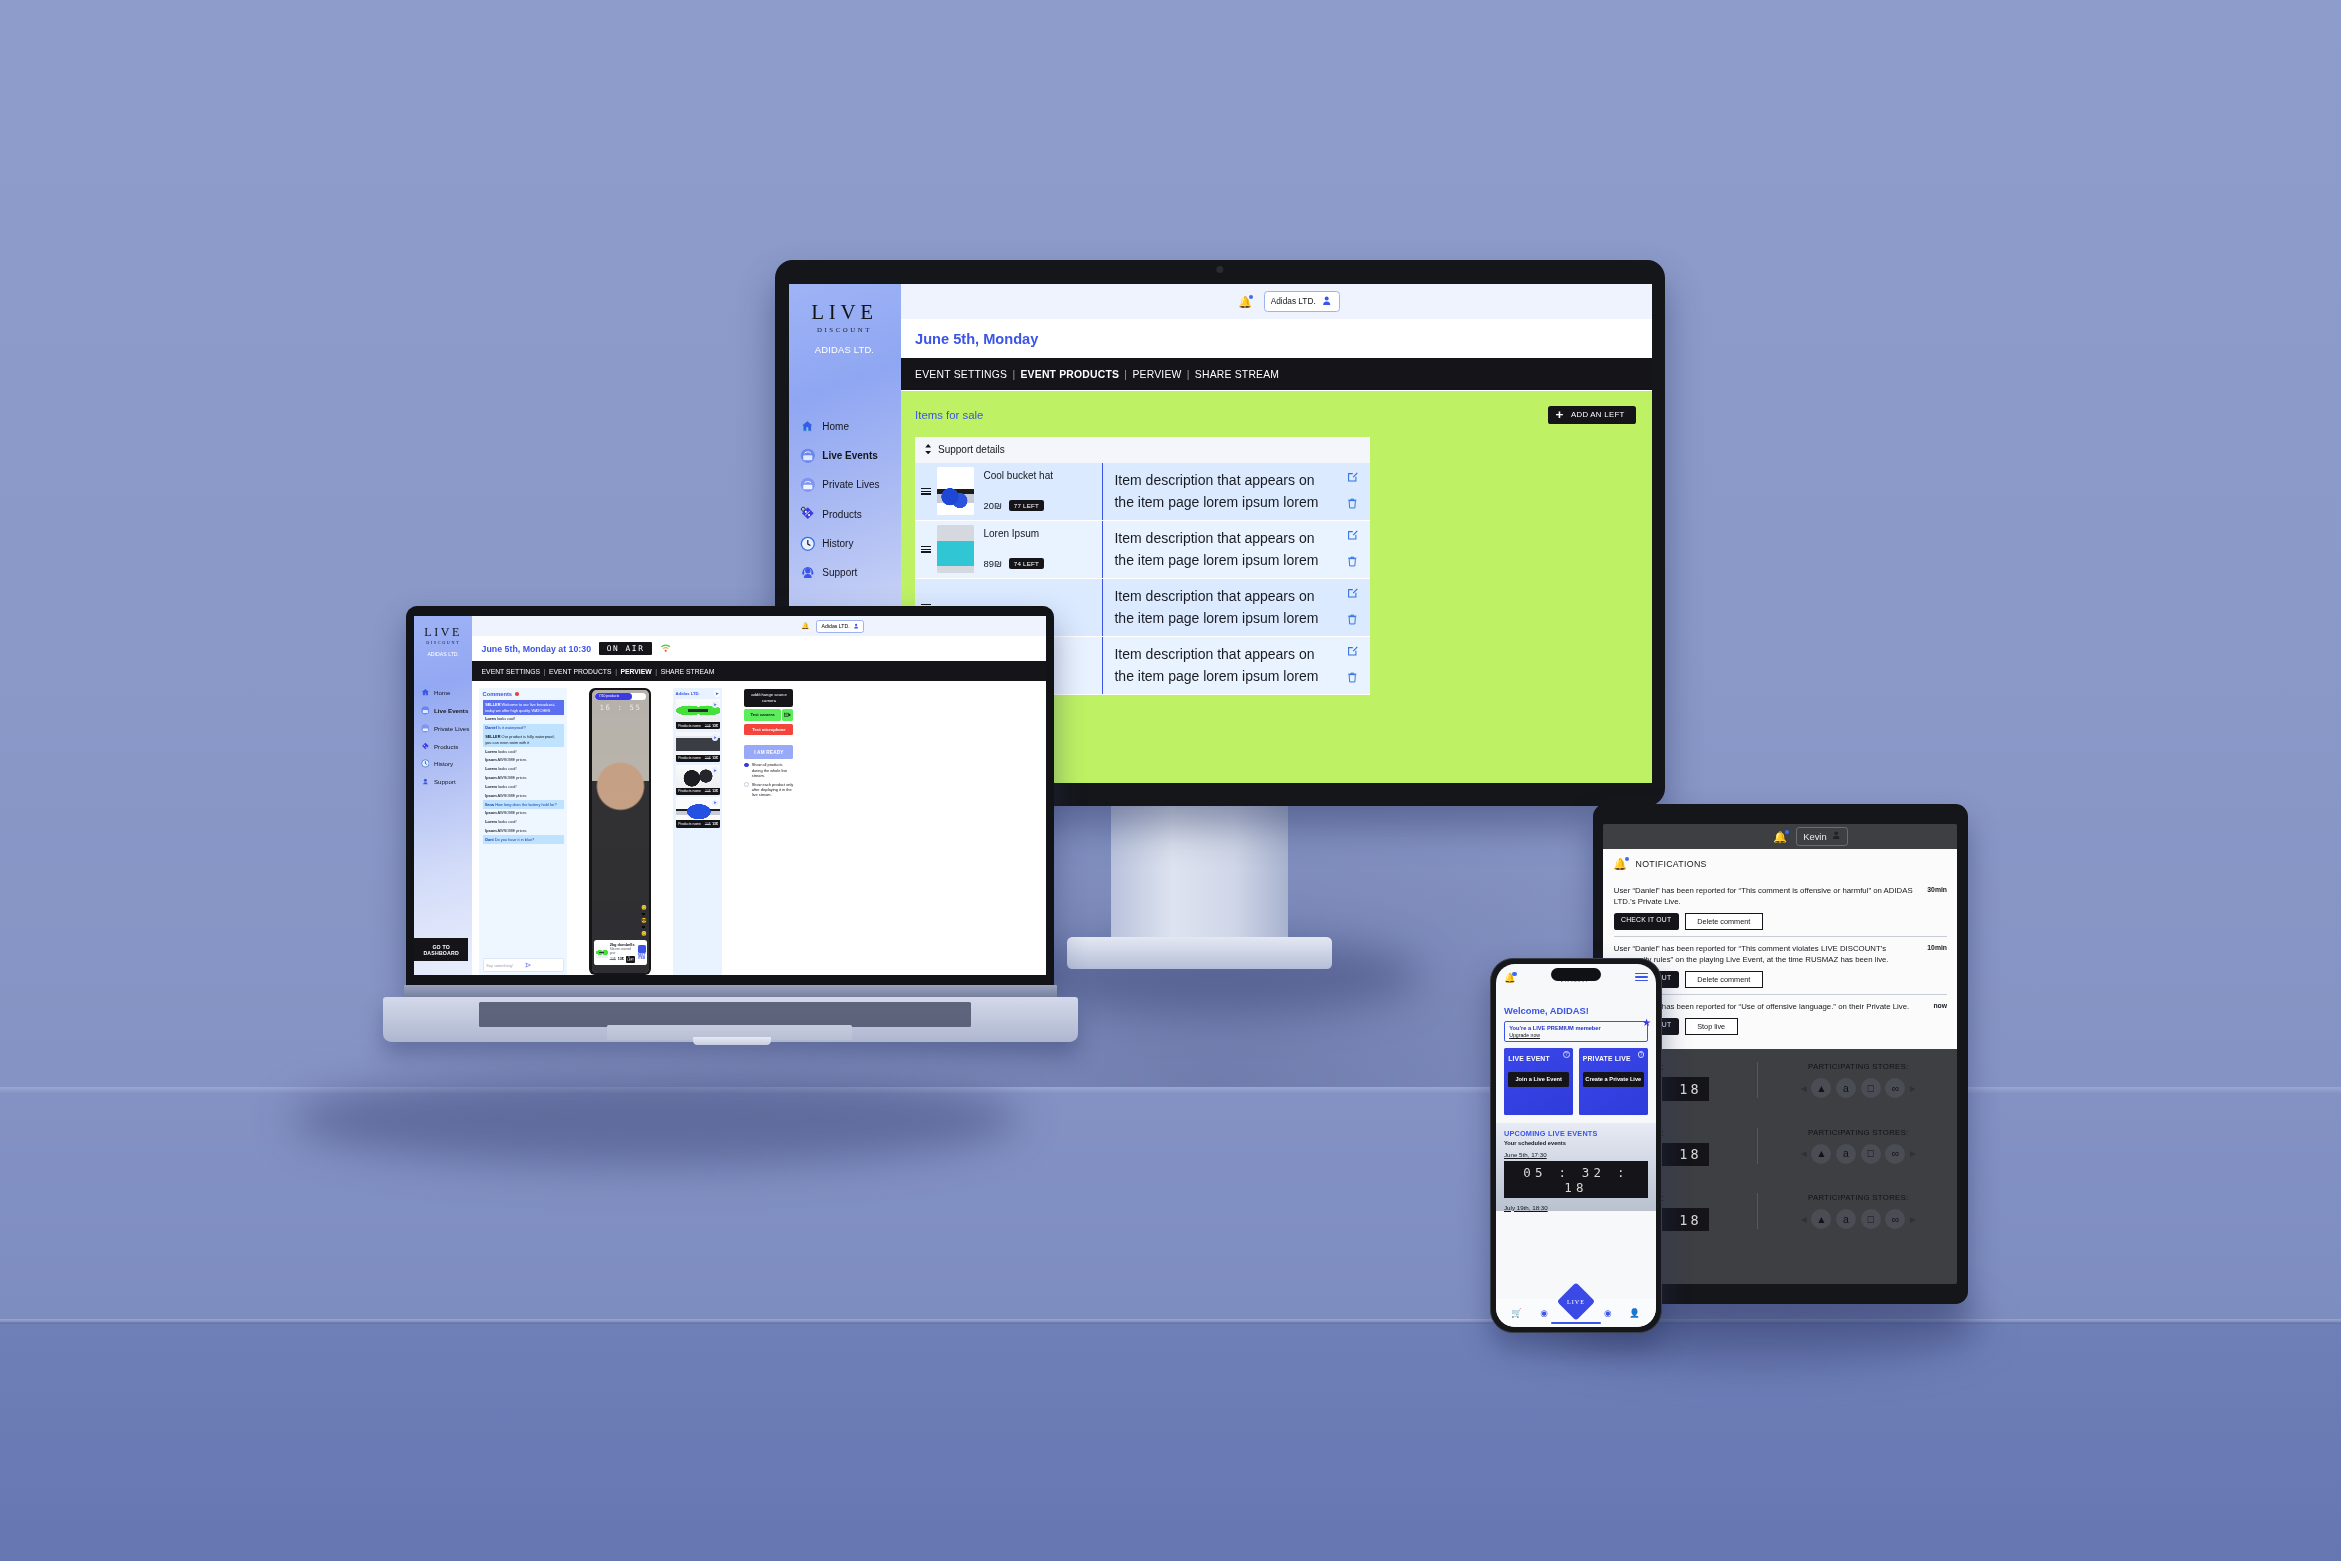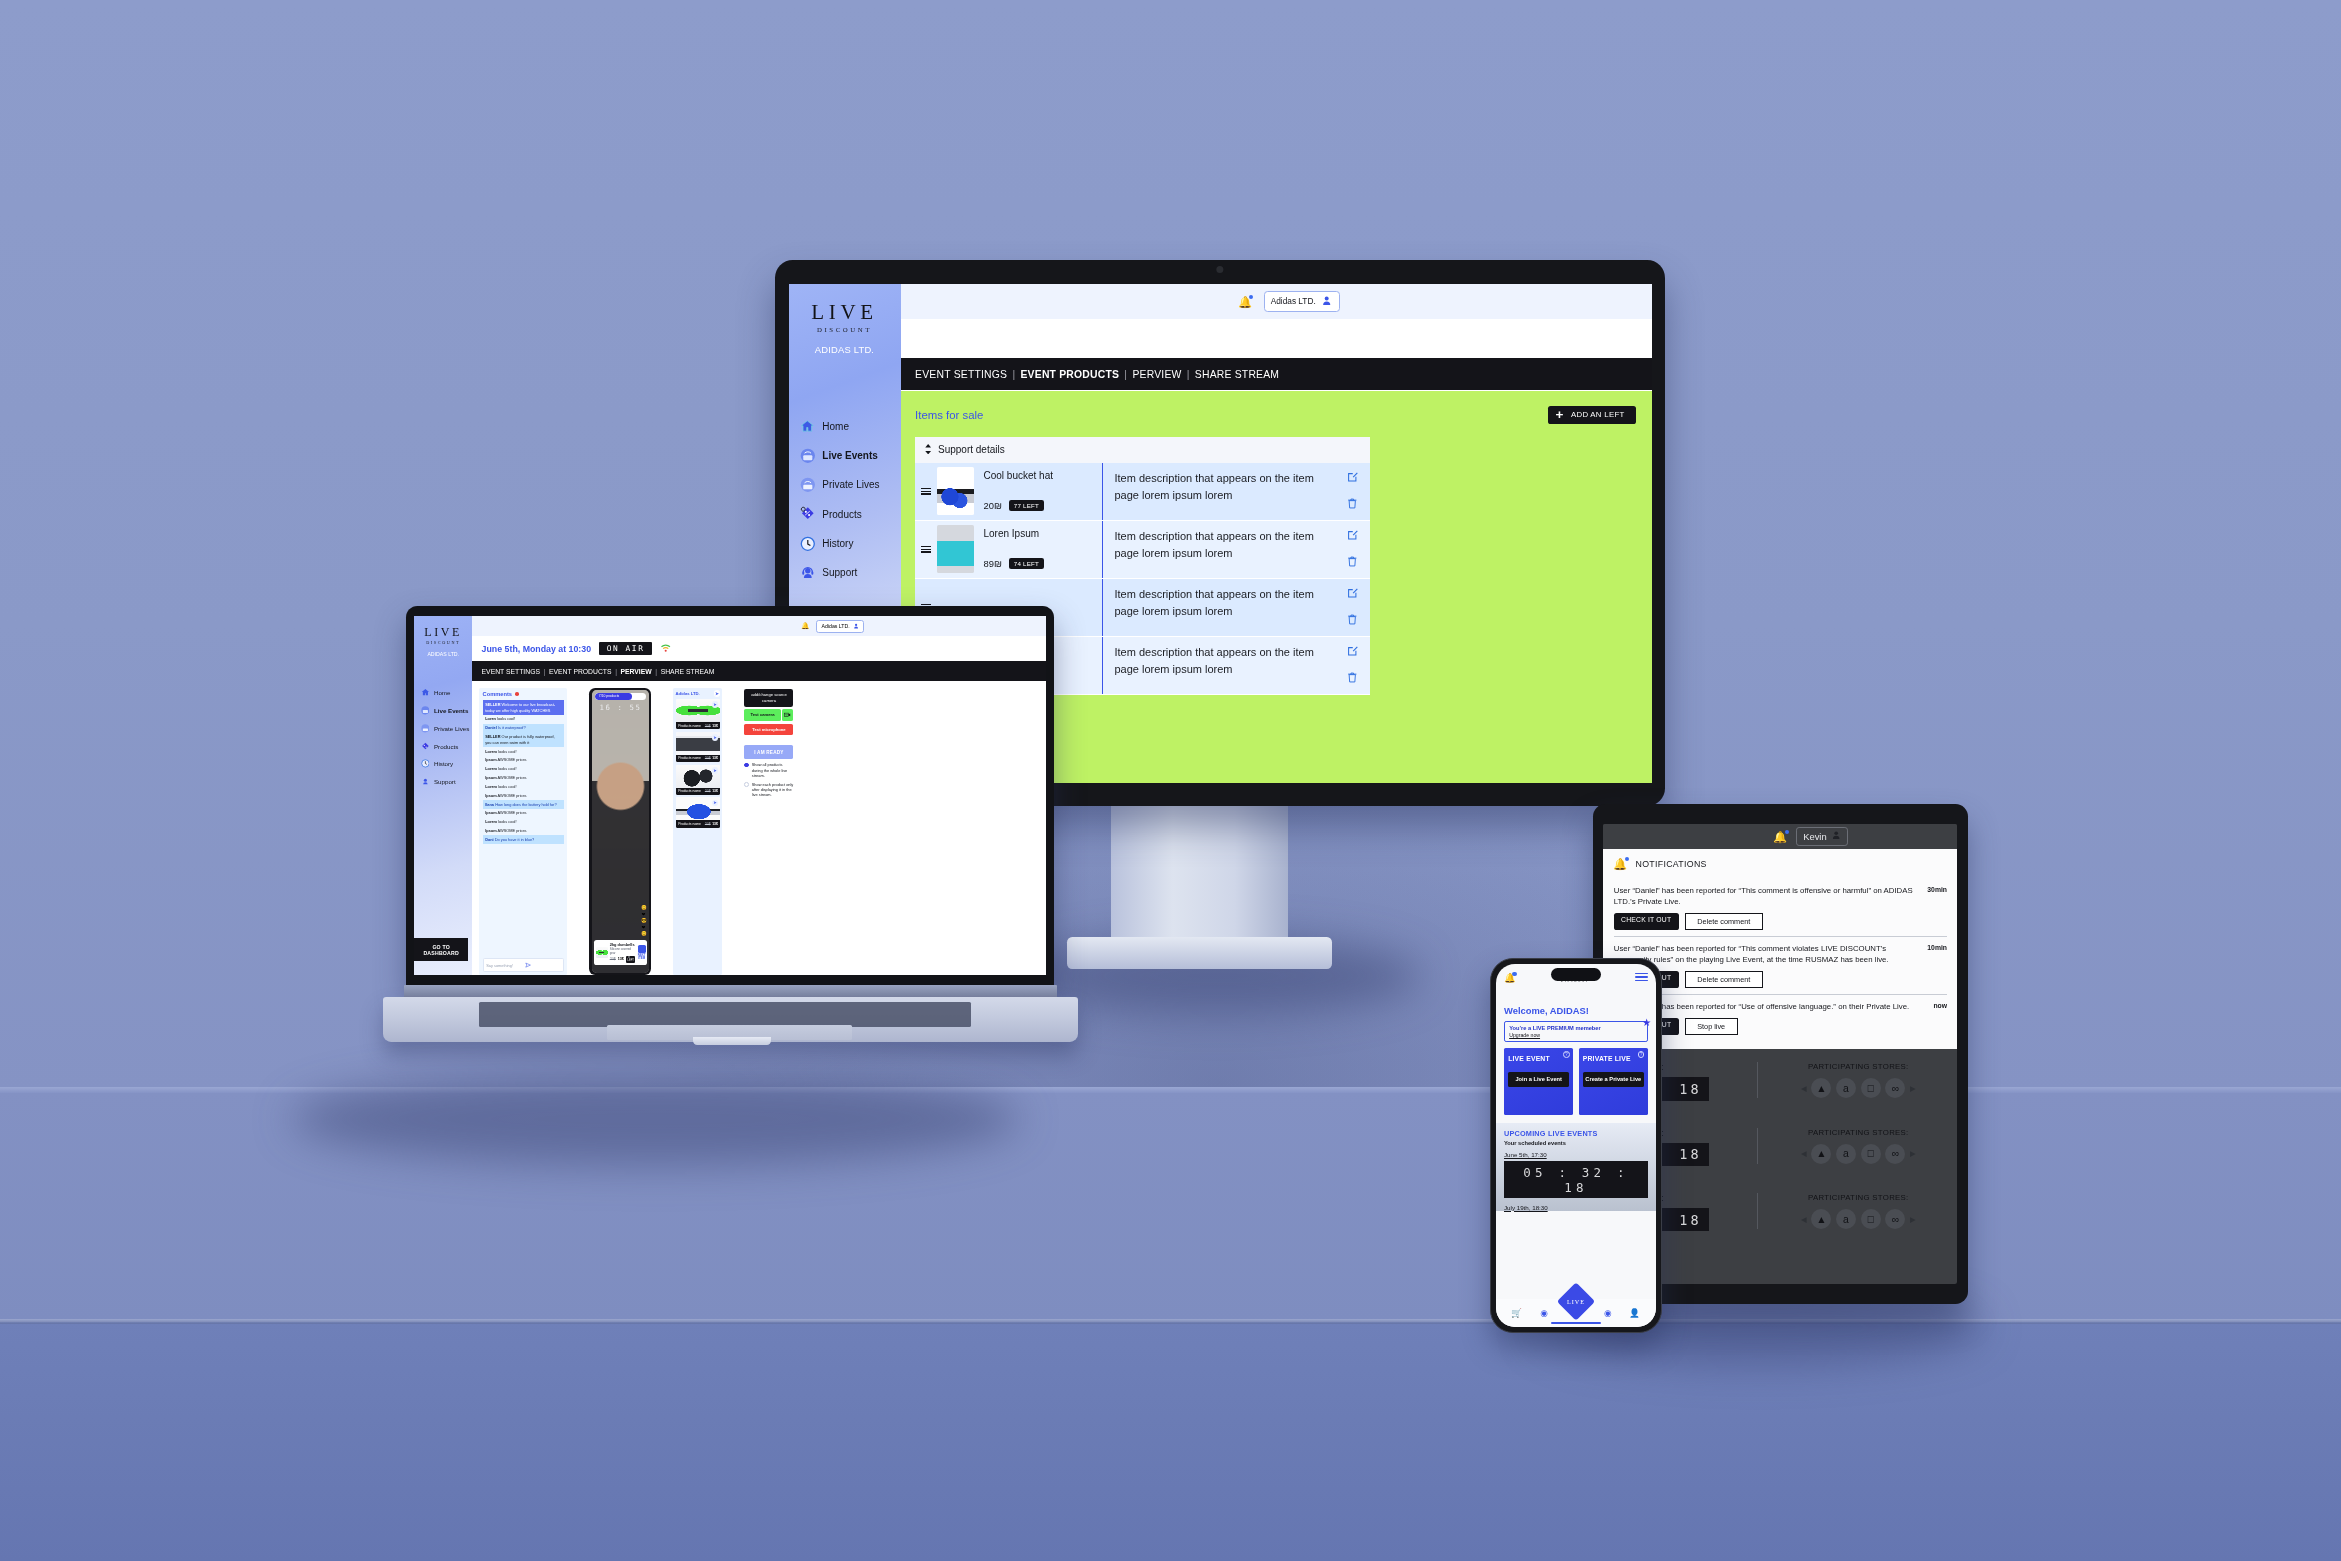--- a/index.html
+++ b/index.html
@@ -75,21 +75,21 @@
      font-size:10px; color:#14161c; }
   .prow { display:flex; align-items:stretch; background:#dbeaff; border-bottom:1.6px solid #fff; min-height:58px; }
   .prow:nth-child(odd) { background:#e9f2ff; }
   .drag { width:22px; display:flex; align-items:center; justify-content:center; }
   .drag i { display:block; width:10.4px; height:1.6px; background:#15161b; margin:1.3px 0; }
   .pthumb { width:37px; align-self:center; height:48px; border-radius:1.6px; overflow:hidden; flex:none;}
   .pmeta { width:128px; padding:7.3px 5.2px 5.2px 9.4px; }
   .pname { font-size:10px; color:#14161c; }
   .pprice { display:flex; align-items:center; gap:7.3px; margin-top:19px; font-size:9.4px; color:#14161c;}
   .left-pill { background:#141419; color:#fff; font-size:6.2px; padding:2.1px 4.7px; border-radius:2.1px; letter-spacing:0.2px;}
-  .pdesc { flex:1; border-left:1px solid #3b55e8; padding:7.3px 0 5.2px 11.4px; font-size:11px; line-height:1.55;
+  .pdesc { flex:1; border-left:1px solid #3b55e8; padding:7.3px 0 5.2px 11.4px; font-size:14px; line-height:1.55;
      color:#1a1c22; }
   .pacts { width:36px; display:flex; flex-direction:column; justify-content:space-between; align-items:center;
      padding:8.3px 0; }
 
   
   #laptop { position:absolute; left:383px; top:606px; width:695px; height:435px; }
   #lap-lid { position:absolute; left:23.4px; top:0; width:648px; height:385px; background:#121317;
      border-radius:11.4px 11.4px 3.1px 3.1px; box-shadow:0 15.6px 31px rgba(40,50,95,.42);}
   #lap-screen { position:absolute; left:7.8px; top:10.4px; width:632px; height:359px; background:#fff; overflow:hidden;}
   #lap-hinge { position:absolute; left:21px; top:379px; width:653px; height:15.6px;
@@ -400,20 +400,23 @@
         <span>Adidas LTD.</span>
         <span>
           <svg width="11.4" height="11.4" viewBox="0 0 24 24">
               <circle cx="12" cy="7.5" r="4.2" fill="#3b55e8"></circle>
               <path d="M4.5 21a7.5 7.5 0 0 1 15 0z" fill="#3b55e8"></path>
             </svg>
         </span>
       </div>
     </div>
 
+    <div class="m-datebar">
+      <div class="m-date">June 5th, Monday</div>
+    </div>
 
     <div class="m-tabs">
       <span class="tab">EVENT SETTINGS</span>
       <span class="sep">|</span>
       <span class="tab active">EVENT PRODUCTS</span>
       <span class="sep">|</span>
       <span class="tab">PERVIEW</span>
       <span class="sep">|</span>
       <span class="tab">SHARE STREAM</span>
     </div>

